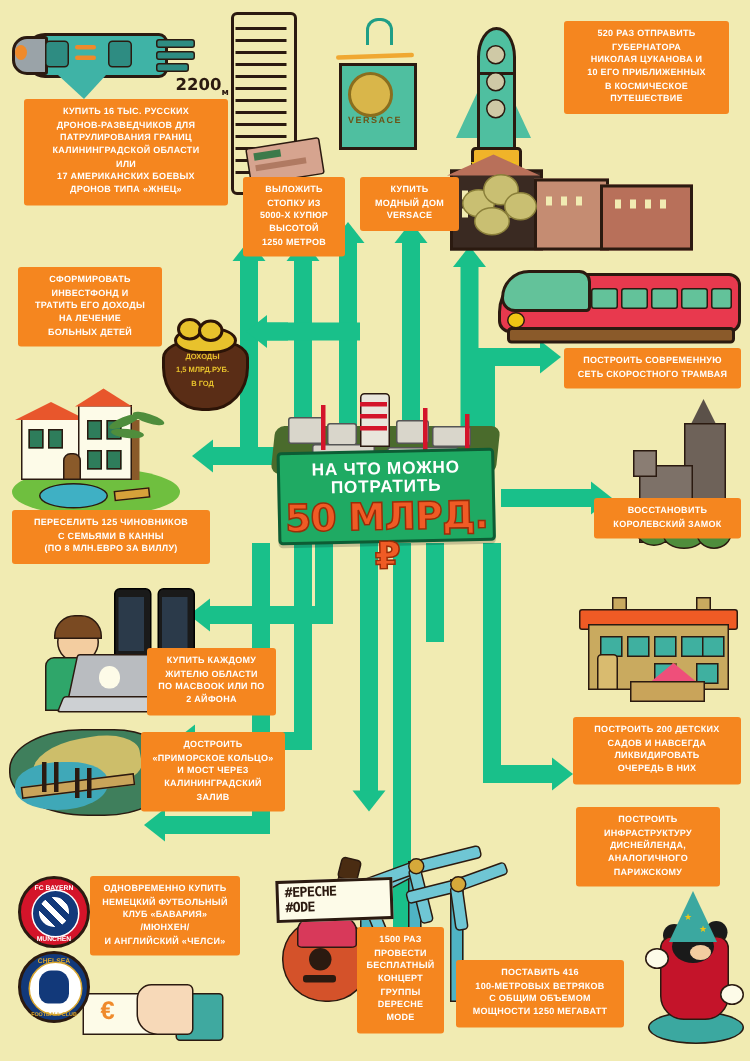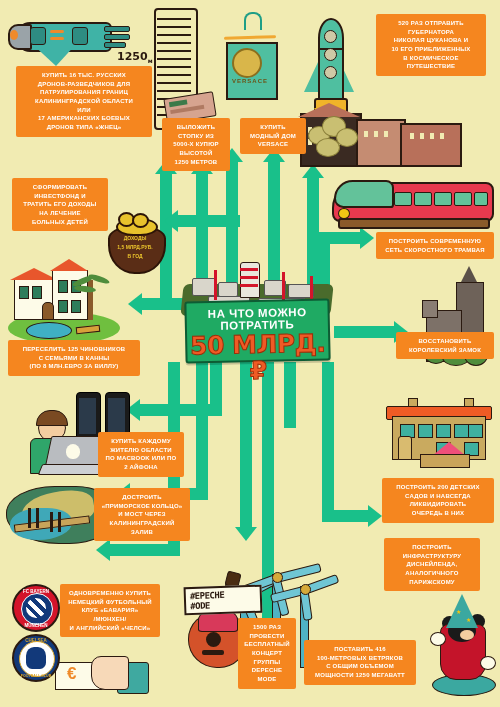--- a/index.html
+++ b/index.html
@@ -336,21 +336,21 @@
     <div class="fl" style="top:42px;"></div>
       <div class="fl" style="top:50px;"></div>
     <div class="fl" style="top:58px;"></div>
       <div class="fl" style="top:66px;"></div>
     <div class="fl" style="top:74px;"></div>
       <div class="fl" style="top:82px;"></div>
     <div class="fl" style="top:90px;"></div>
       <div class="fl" style="top:98px;"></div>
     <div class="fl" style="top:106px;"></div>
   </div>
-  <div class="dim-label"><span>1250</span><sub>м</sub></div>
+  <div class="dim-label"><span>2200</span><sub>м</sub></div>
 
   <div id="banknote" class="ill">
     <div class="strip"></div>
       <div class="strip2"></div>
   </div>
 
   <div id="versace" class="ill">
     <div class="hook"></div>
     <div class="bar"></div>
     <div class="bag"></div>

